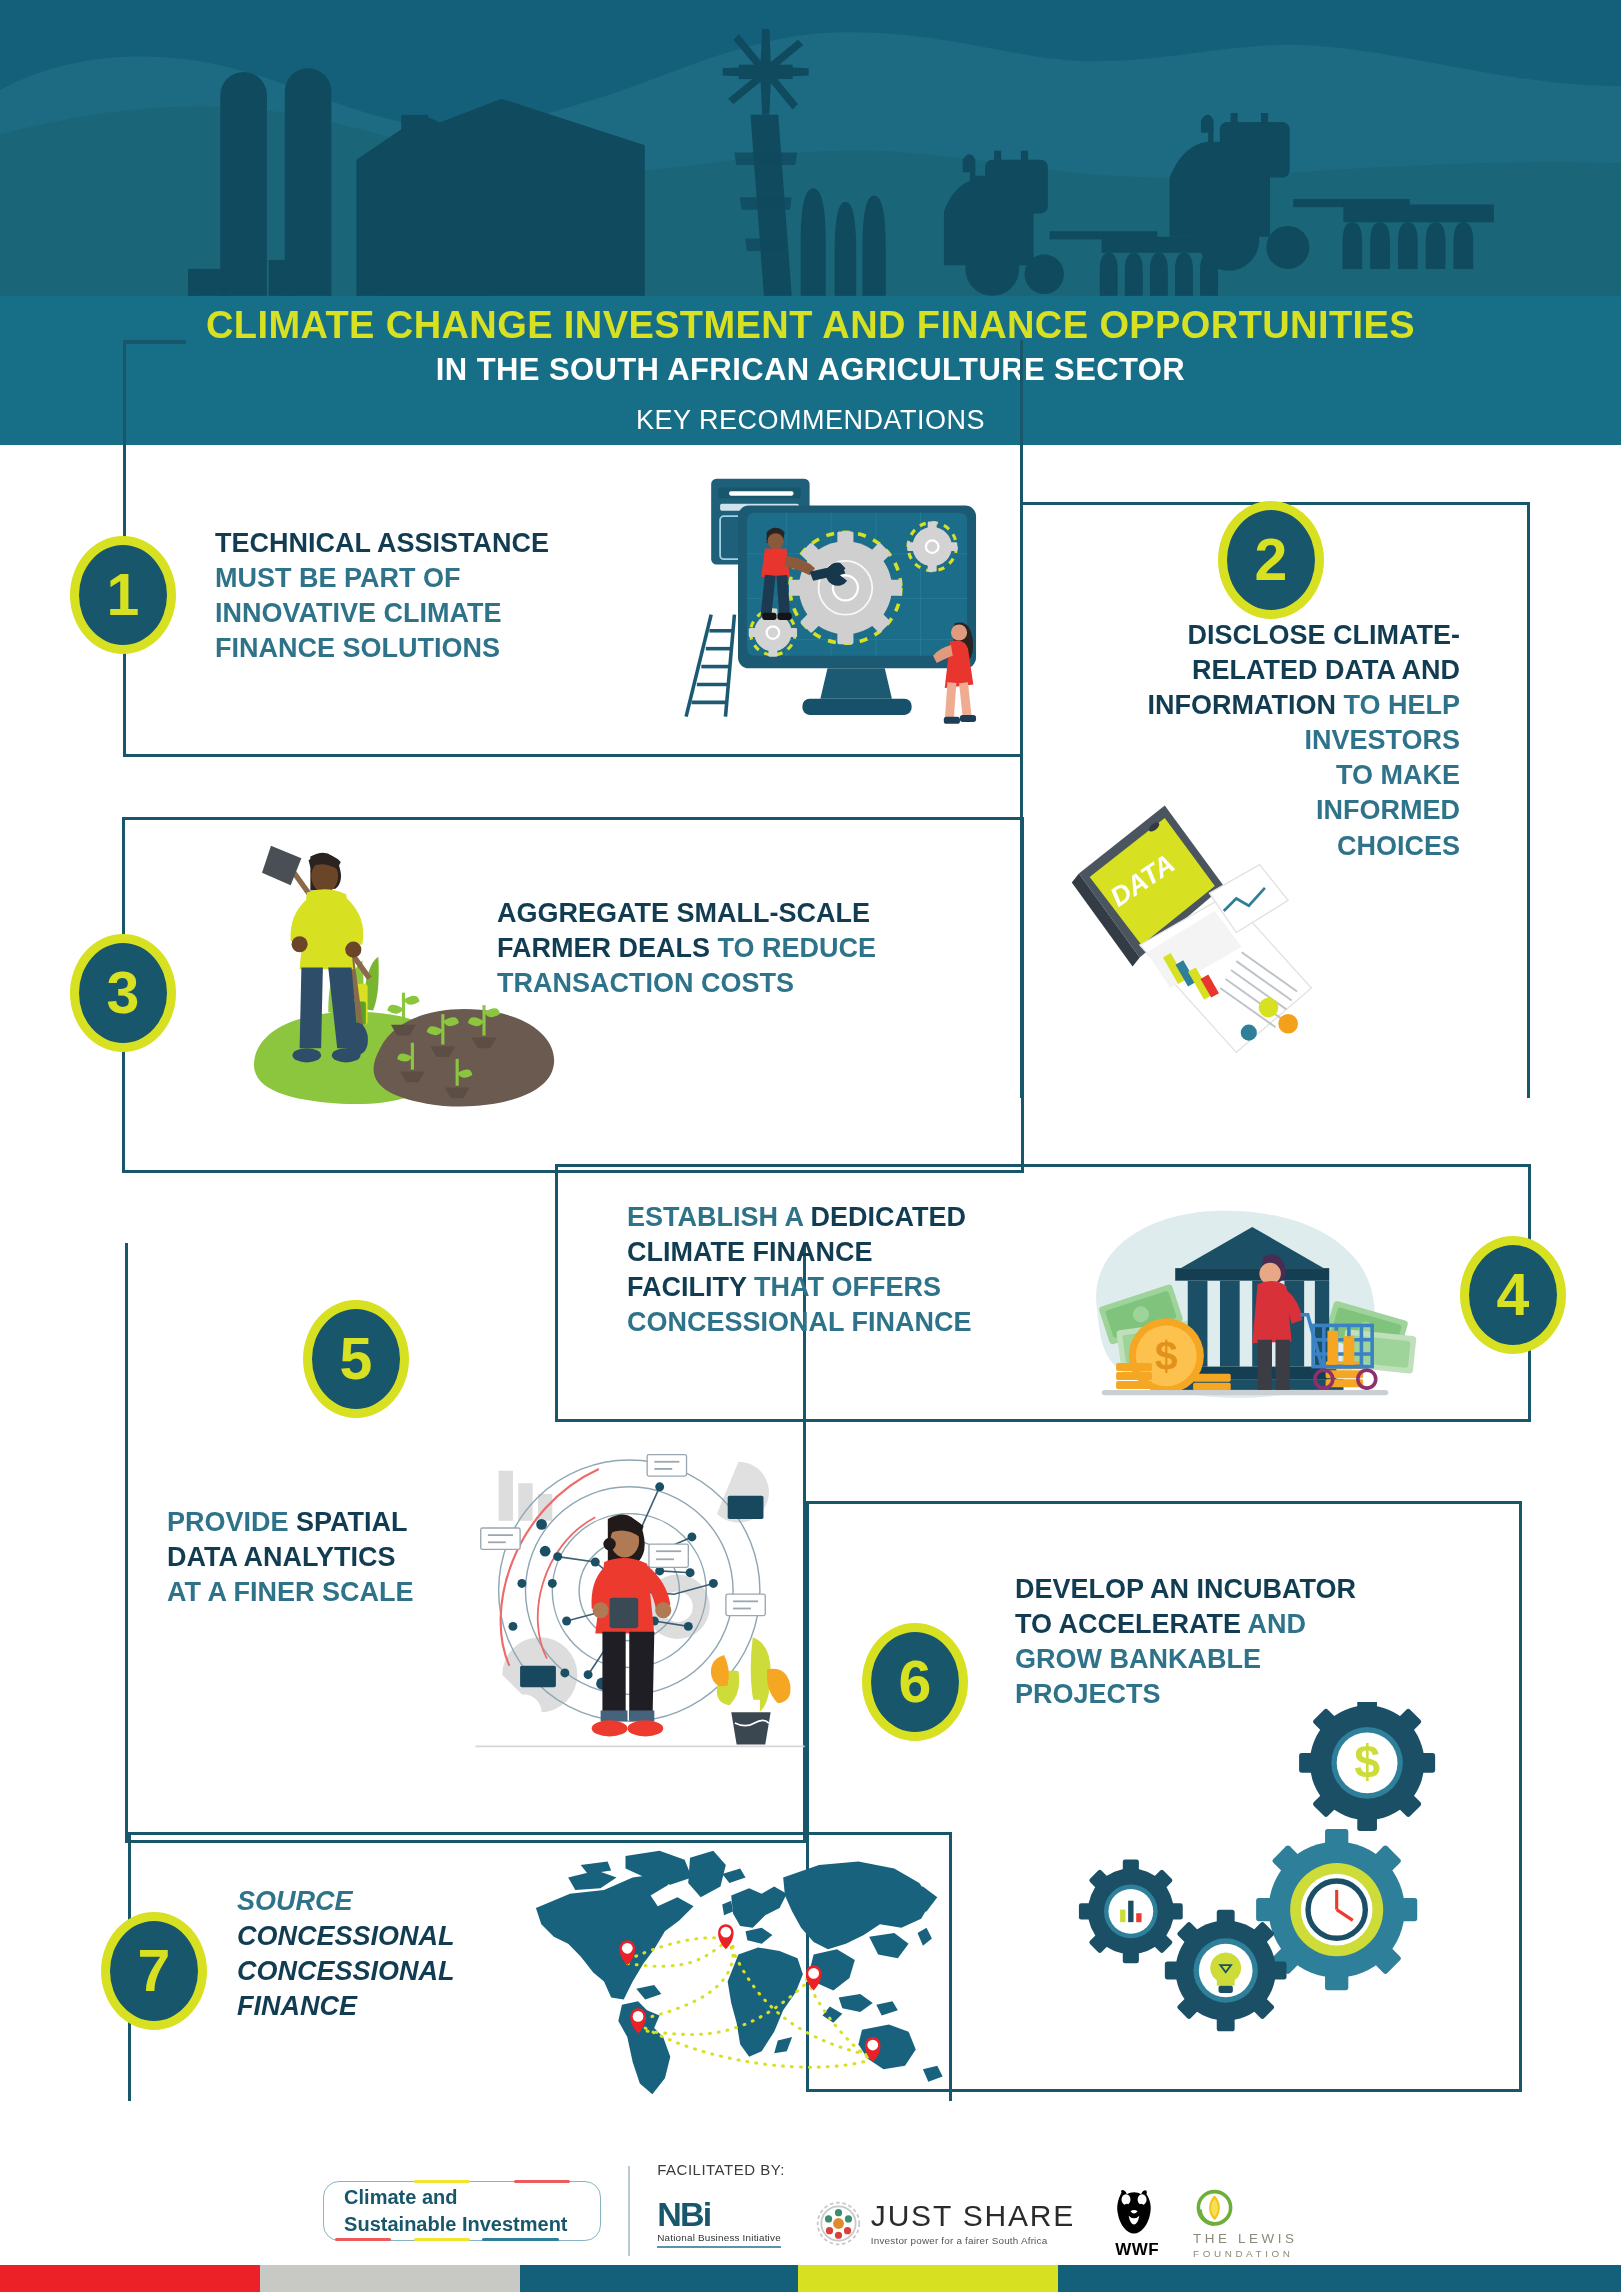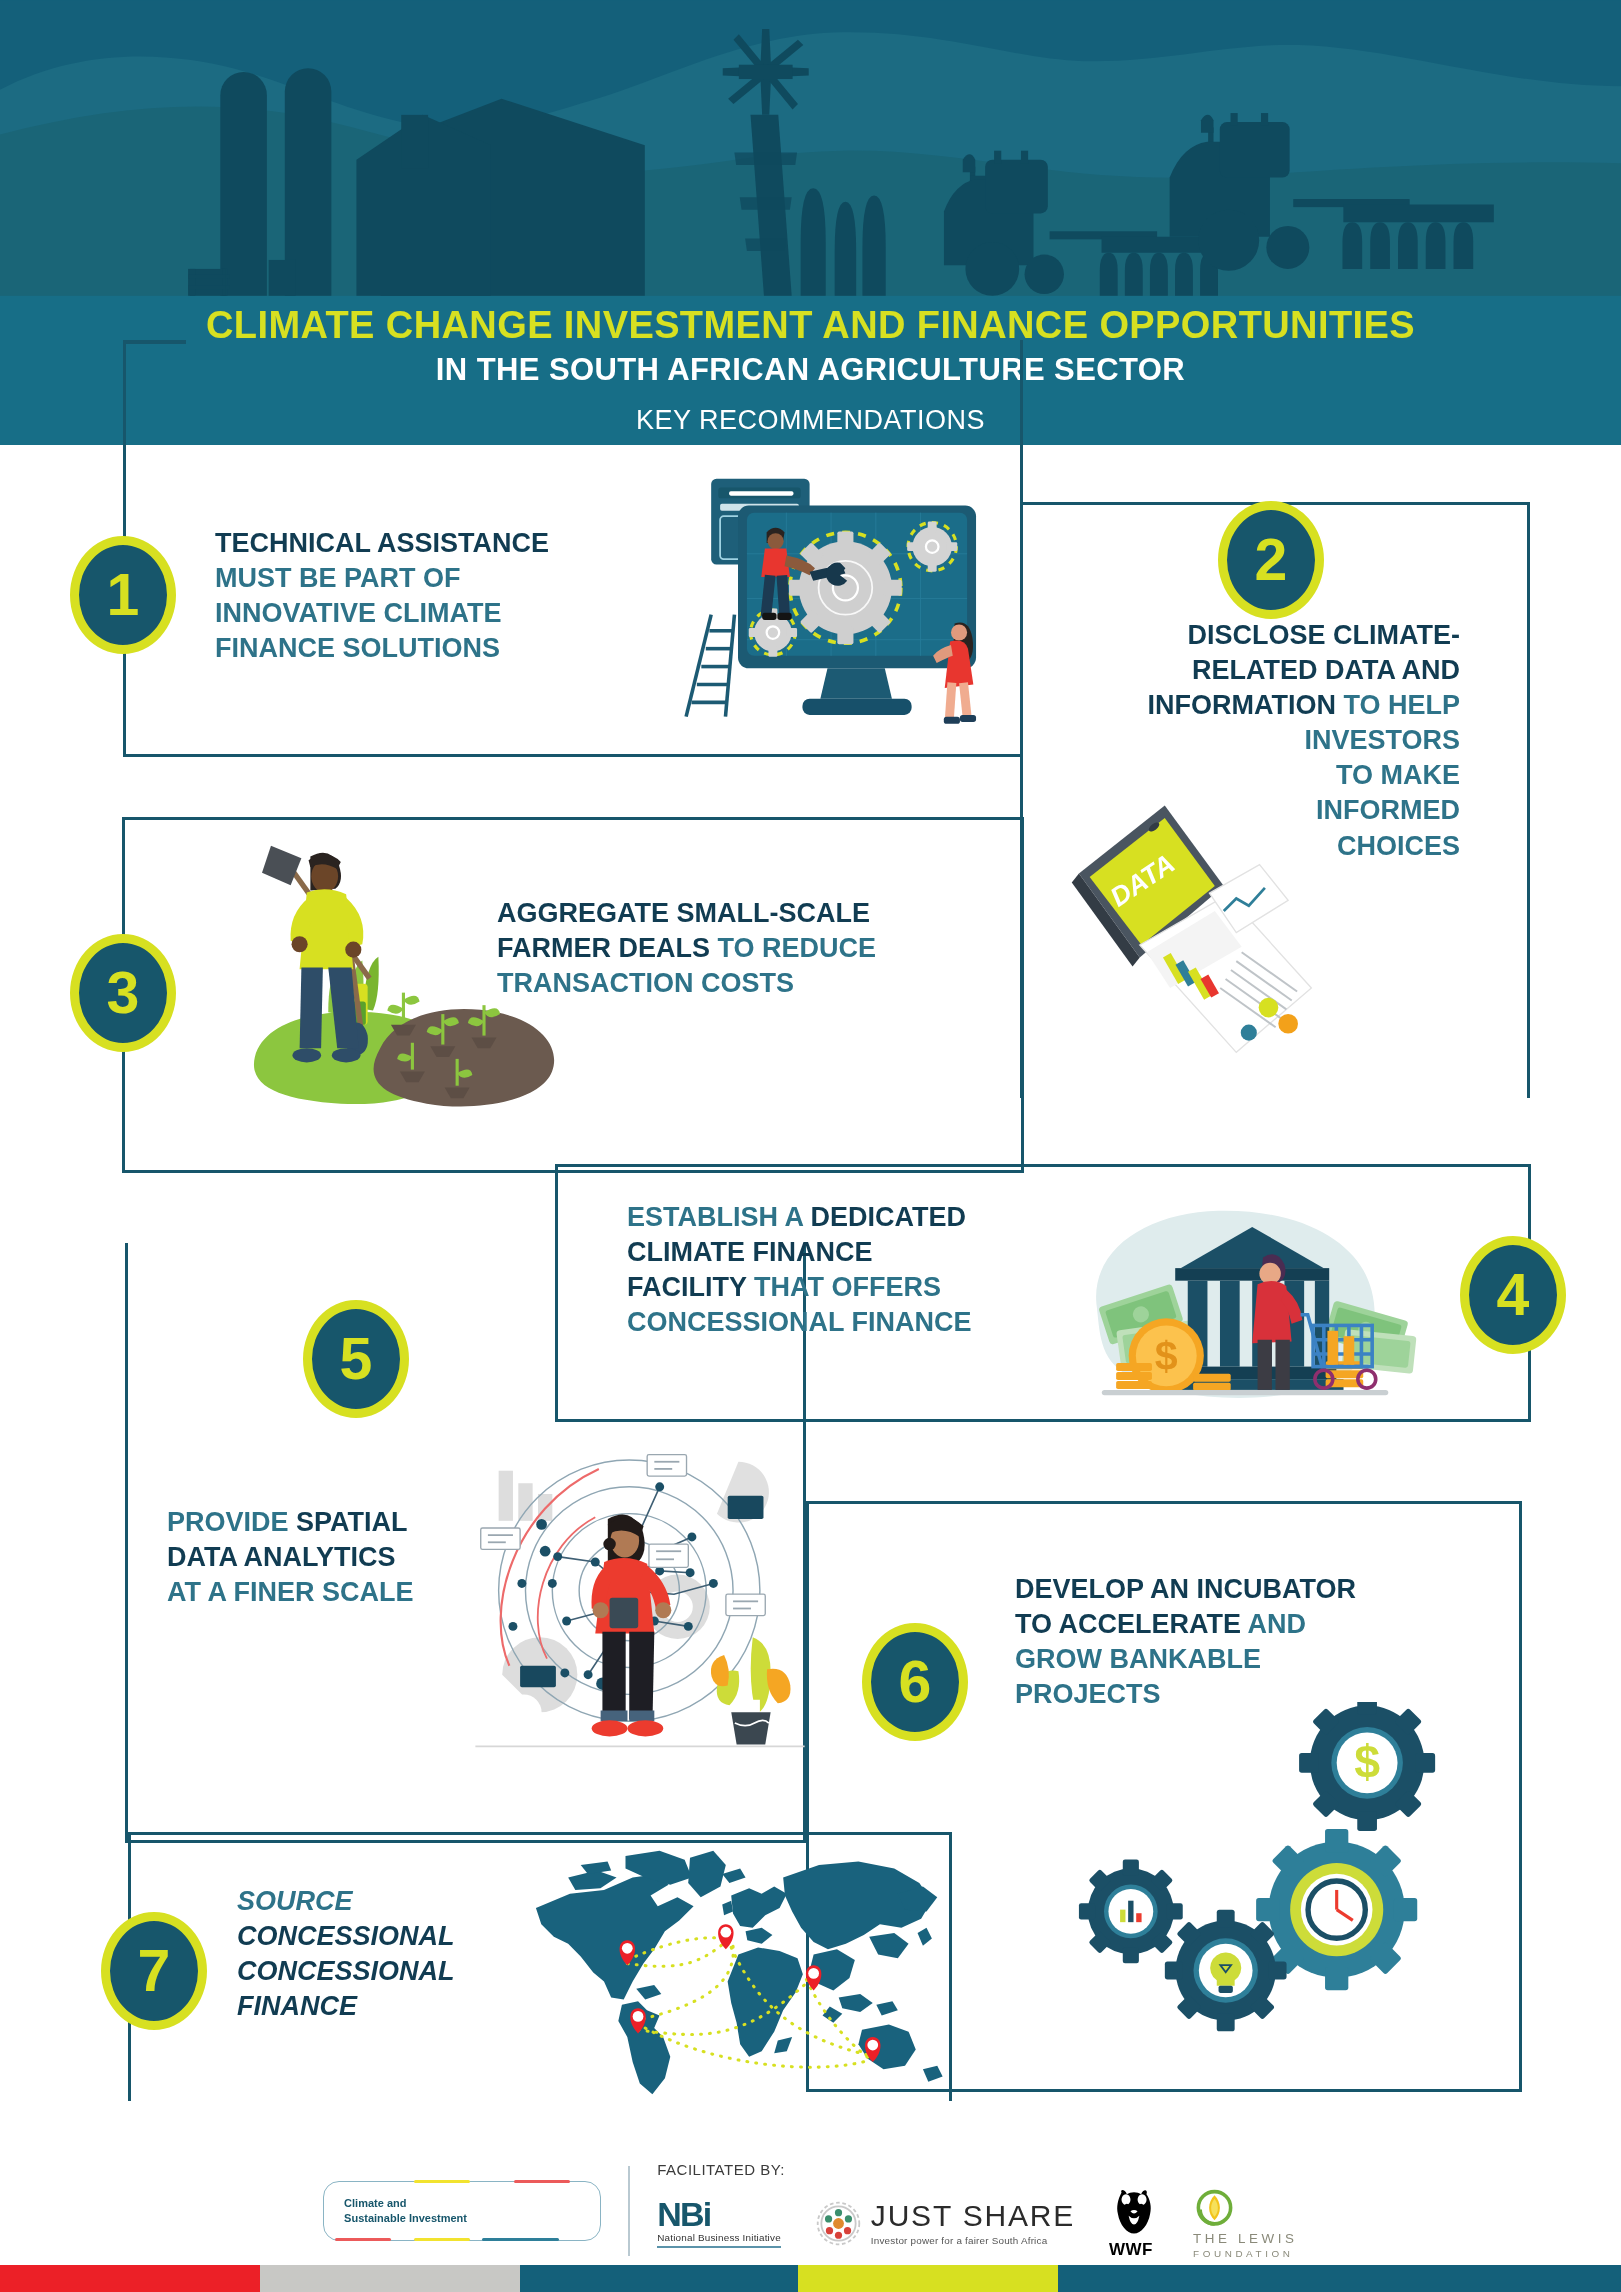--- a/index.html
+++ b/index.html
@@ -74,35 +74,35 @@
     background:#ffffff;
   }
   .footer-inner {
     position:absolute; left:0; top:0; width:1621px; height:109px;
     display:flex; align-items:center; justify-content:center; gap:0px;
   }
   .csi-logo {
     position:relative; width:278px; height:60px;
     border:1.8px solid #8ab4c4; border-radius:16px;
     display:flex; align-items:center; padding-left:19.7px;
-    color:#17566b; font-size:11px; font-weight:bold; line-height:1.35;
+    color:#17566b; font-size:20px; font-weight:bold; line-height:1.35;
   }
   .csi-tick { position:absolute; height:3.6px; border-radius:1.8px; }
   .divider-v { width:1.8px; height:90px; background:#b9c9d1; margin:0 27px; }
   .fac-col { display:flex; flex-direction:column; justify-content:center; }
   .fac-label { font-size:15px; color:#3b3b3b; letter-spacing:0.5px; margin-bottom:9px;}
   .logo-row { display:flex; align-items:center; gap:34px; }
   .nbi { display:flex; flex-direction:column; align-items:flex-start; }
   .nbi-word { font-size:34px; font-weight:bold; color:#17566b; letter-spacing:-1.8px; line-height:0.9; position:relative;}
   .nbi-sub { font-size:9.9px; color:#333; margin-top:2.7px; letter-spacing:0.2px;}
   .nbi-rule { width:100%; height:2.7px; background:#5b93aa; margin-top:2.7px; }
   .js { display:flex; align-items:center; gap:9px; }
   .js-word { font-size:30px; letter-spacing:1.8px; color:#2b2b2b; font-weight:400; line-height:1;}
   .js-sub { font-size:9.9px; color:#555; letter-spacing:0.2px; margin-top:3.6px;}
-  .wwf { display:flex; flex-direction:column; align-items:flex-start; }
+  .wwf { display:flex; flex-direction:column; align-items:flex-end; }
   .wwf-word { font-size:17px; font-weight:bold; color:#000; letter-spacing:0.4px; margin-top:1.8px;}
   .lewis { display:flex; flex-direction:column; align-items:flex-start; }
   .lewis-1 { font-size:13.4px; color:#8a8a7a; letter-spacing:3.6px; }
   .lewis-2 { font-size:9.9px; color:#8a8a7a; letter-spacing:3.6px; margin-top:2.7px;}
 
   .bottom-bar { position:absolute; left:0; bottom:0; width:1621px; height:28px; display:flex; }
 
   svg { display:block; }
 </style>
 </head>

